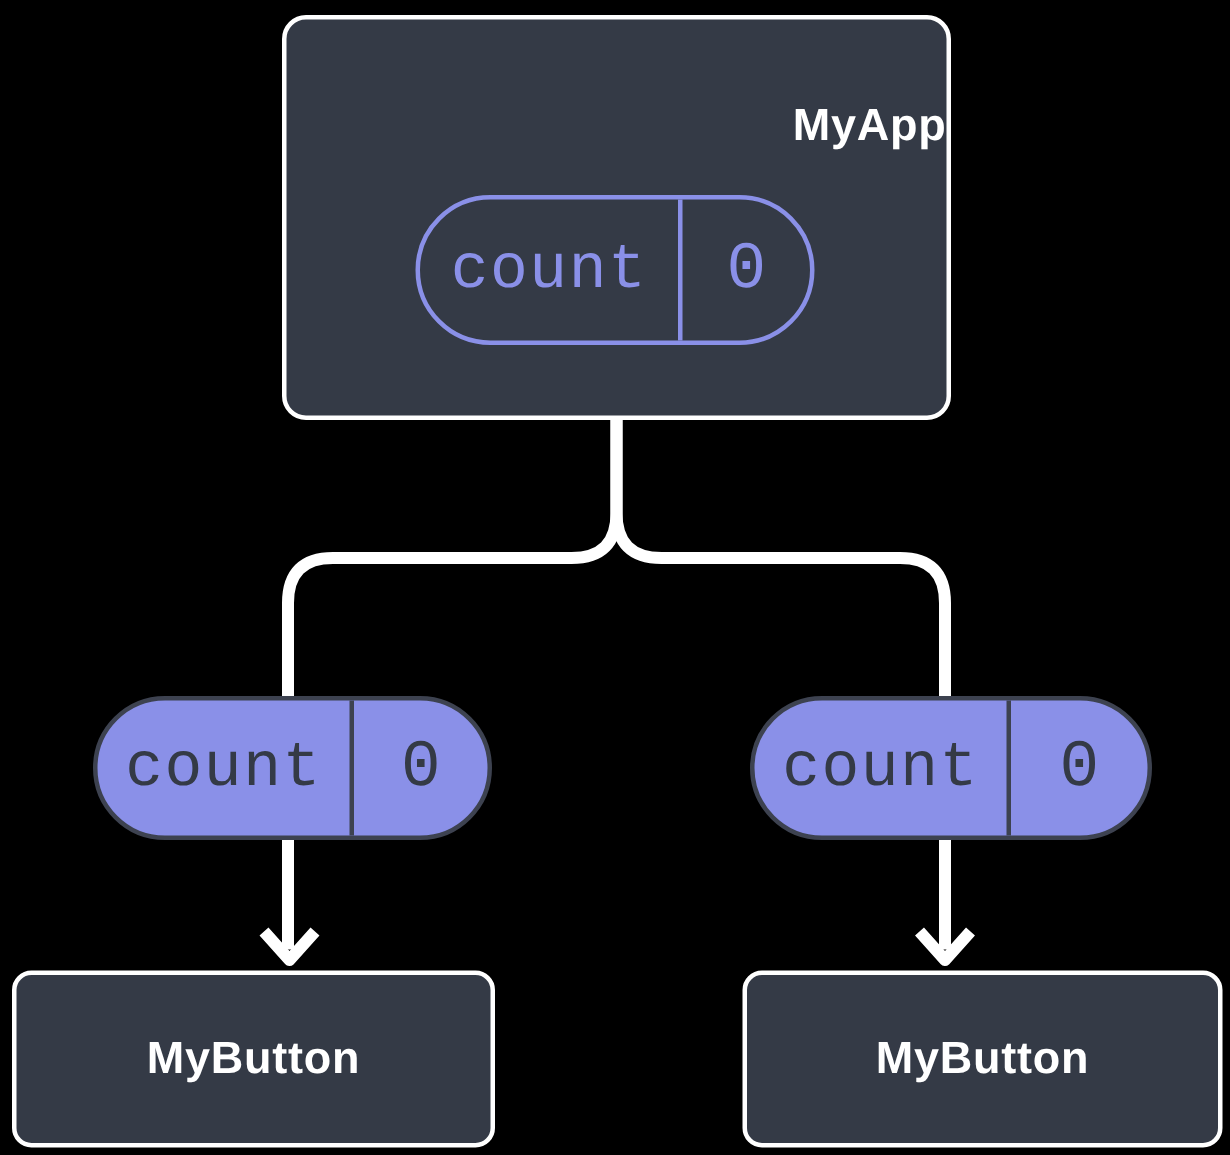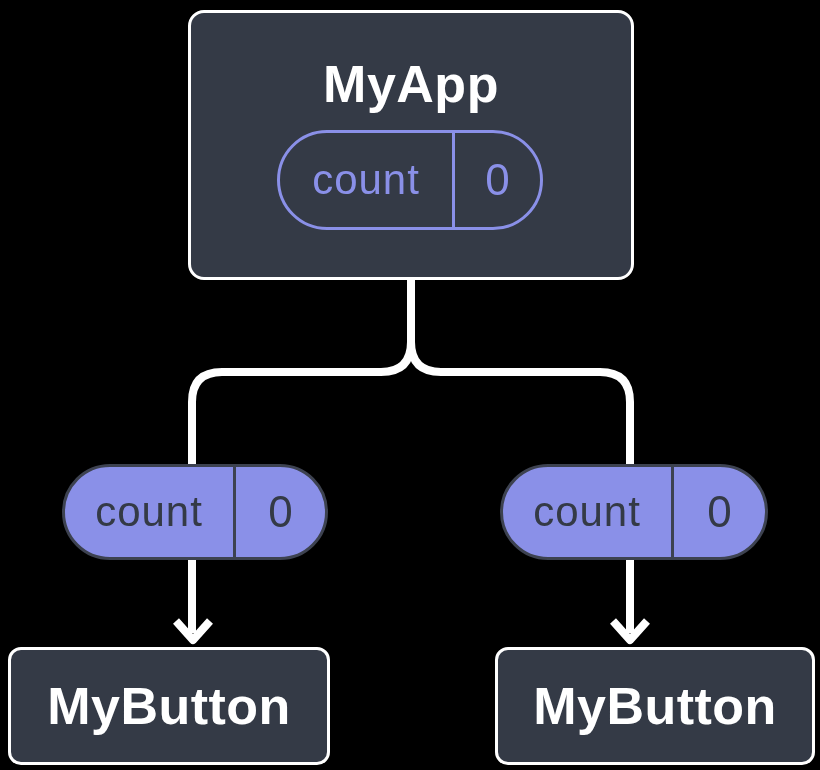--- a/index.html
+++ b/index.html
@@ -30,38 +30,38 @@
     z-index: 2;
   }
   #app-node {
     left: 188px; top: 10px;
     width: 446px; height: 270px;
     border-radius: 16px;
   }
   .node-title {
     position: absolute;
     left: 0; right: 0;
-    text-align: center;
+    text-align: right;
     color: #FFFFFF;
-    font-size: 52px;
+    font-size: 30px;
     font-weight: 600;
     letter-spacing: 0.5px;
   }
   #app-node .node-title {
     top: 45px;
     line-height: 52px;
   }
   .pill {
     position: absolute;
     box-sizing: border-box;
     display: flex;
     align-items: stretch;
     border-radius: 60px;
     z-index: 3;
-    font-family: Liberation Sans, sans-serif;
+    font-family: Liberation Mono, monospace;
   }
   .pill .seg {
     display: flex;
     align-items: center;
     justify-content: center;
   }
   .pill .seg-label {
     font-size: 42px;
     letter-spacing: 1px;
   }

